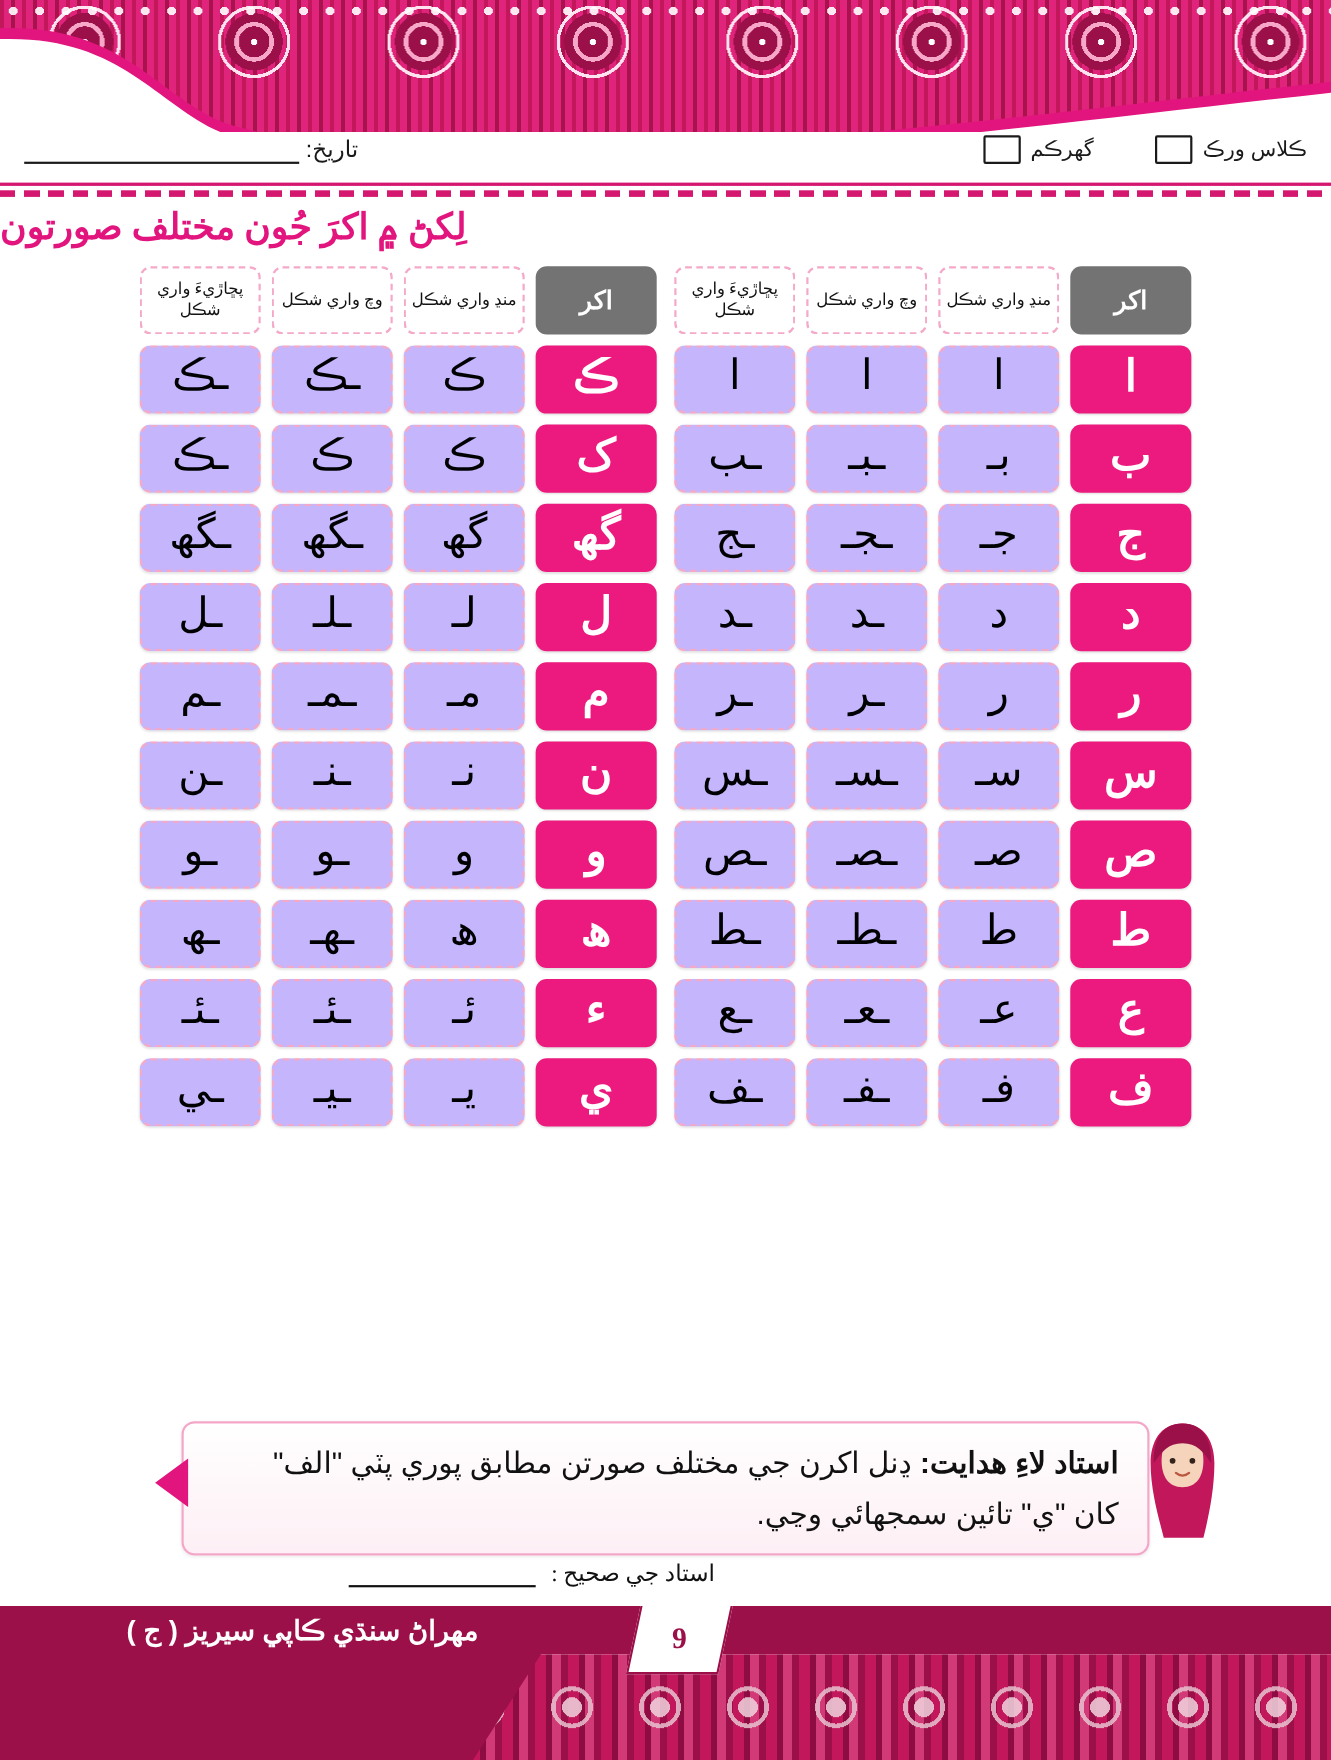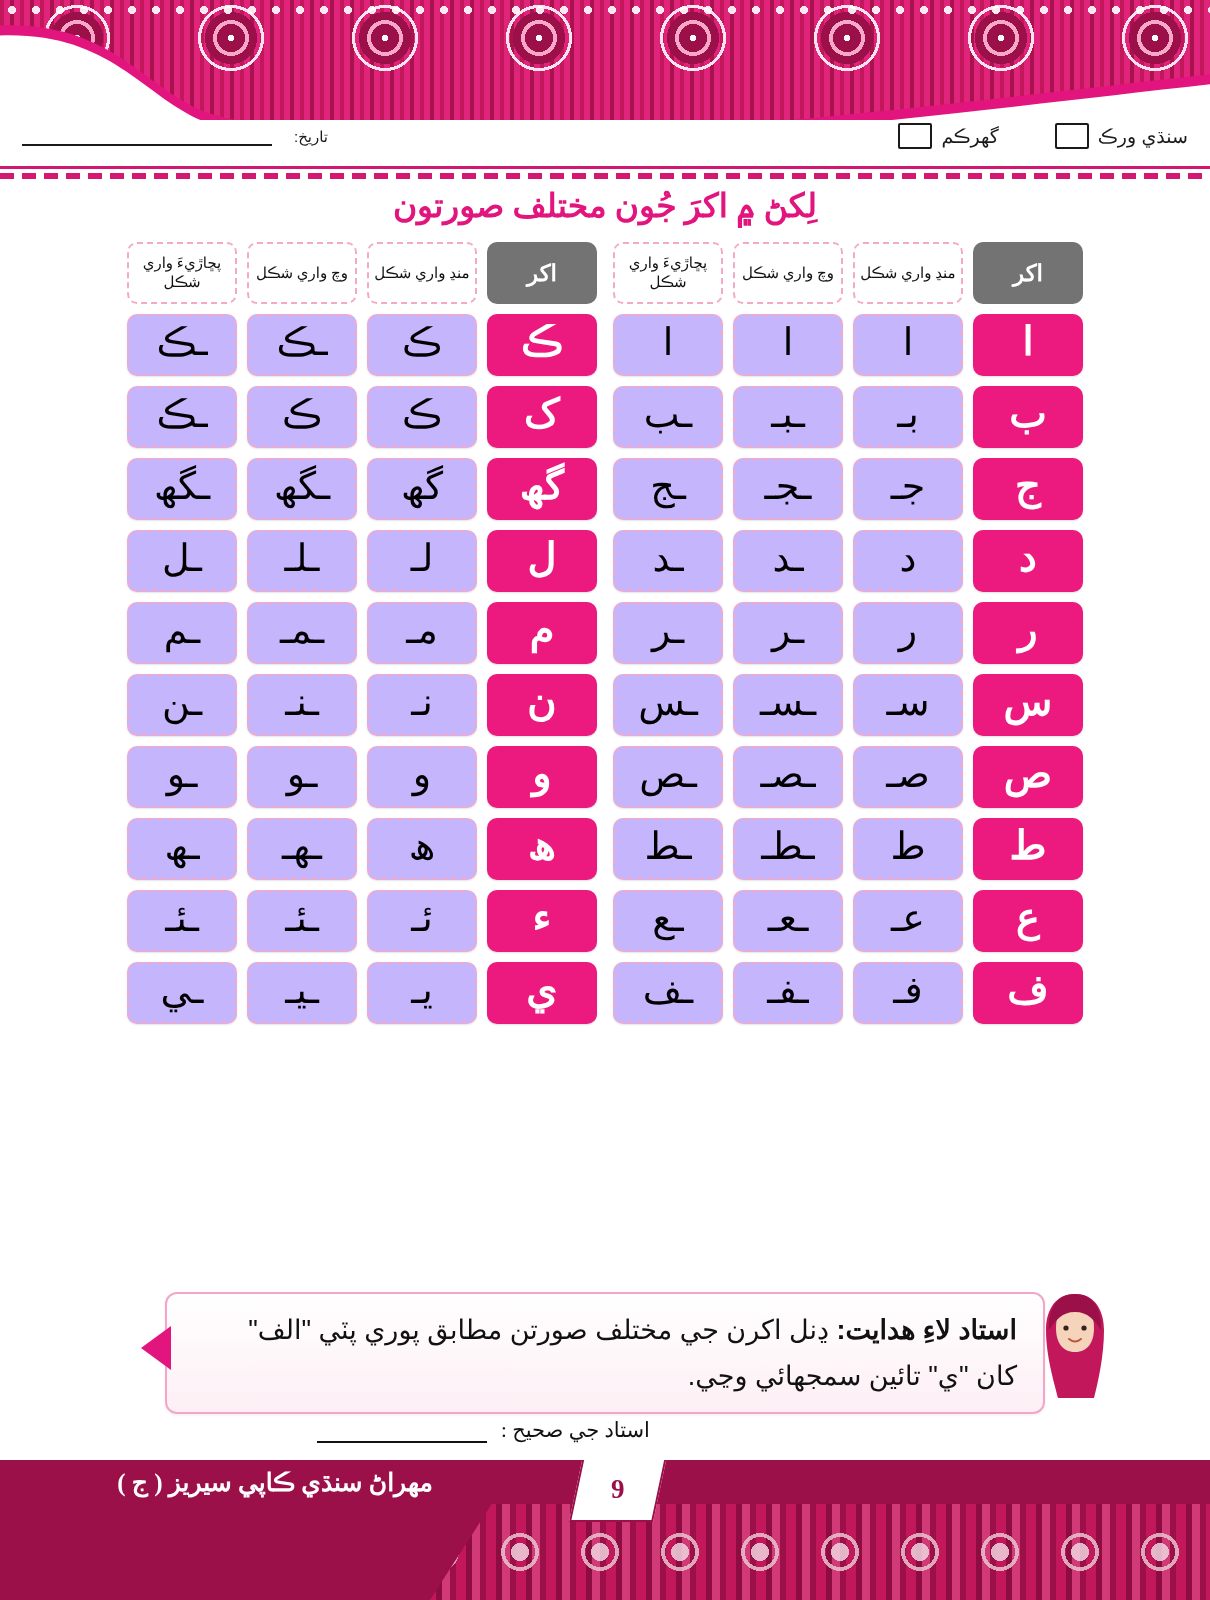--- a/index.html
+++ b/index.html
@@ -87,22 +87,22 @@
   .chk-item { display: flex; align-items: center; gap: 9px; margin-left: 42px; }
   .chk-box {
     width: 34px; height: 26px;
     border: 2.5px solid #1a1a1a;
     background: #fff;
     border-radius: 2px;
   }
   .hdr-left {
     display: flex;
     align-items: flex-end;
-    gap: 22px;
-    font-size: 15px;
+    gap: 6px;
+    font-size: 21px;
     color: #1a1a1a;
     direction: rtl;
   }
   .date-line {
     display: inline-block;
     width: 250px;
     border-bottom: 2px solid #1a1a1a;
     height: 20px;
   }
 
@@ -123,21 +123,21 @@
     width: 1210px; height: 6px;
     background: repeating-linear-gradient(90deg,
       #d4186f 0 14px, transparent 14px 22px);
   }
 
   
   .title {
     position: absolute;
     top: 186px; left: 0;
     width: 1210px;
-    text-align: center;
+    text-align: left;
     direction: rtl;
     font-size: 33px;
     font-weight: bold;
     color: #e2157e;
     font-family: "Liberation Serif", serif;
   }
 
   
   .tables {
     position: absolute;
@@ -314,21 +314,21 @@
   .footer-text {
     position: absolute;
     right: 700px;
     top: 8px;
     width: 470px;
     text-align: center;
     direction: rtl;
     color: #ffffff;
     font-size: 25px;
     font-weight: bold;
-    font-family: Liberation Serif, serif;
+    font-family: Liberation Sans, sans-serif;
     z-index: 4;
   }
   .page-num {
     position: absolute;
     left: 576px;
     top: -4px;
     width: 84px;
     height: 66px;
     background: #ffffff;
     border: 2px solid #9c1049;
@@ -357,21 +357,21 @@
     <div class="top-band-dots"></div>
     <svg class="swoosh" viewBox="0 0 1240 130" preserveAspectRatio="none">
       <path d="M0,10 C120,2 150,70 215,96 C420,160 880,96 1240,56 L1240,130 L0,130 Z" fill="#ffffff"></path>
       <path d="M0,6 C120,-2 150,66 215,92 C420,156 880,92 1240,52 L1240,62 C880,102 420,166 215,102 C150,76 120,8 0,16 Z" fill="#e2157e"></path>
     </svg>
   </div>
 
   <div class="header-row">
     <div class="hdr-right">
       <div class="chk-item">
-        <span>سنڌي ورڪ</span>
+        <span>ڪلاس ورڪ</span>
         <span class="chk-box"></span>
       </div>
       <div class="chk-item">
         <span>گهرڪم</span>
         <span class="chk-box"></span>
       </div>
     </div>
     <div class="hdr-left">
       <span>تاريخ:</span>
       <span class="date-line"></span>

